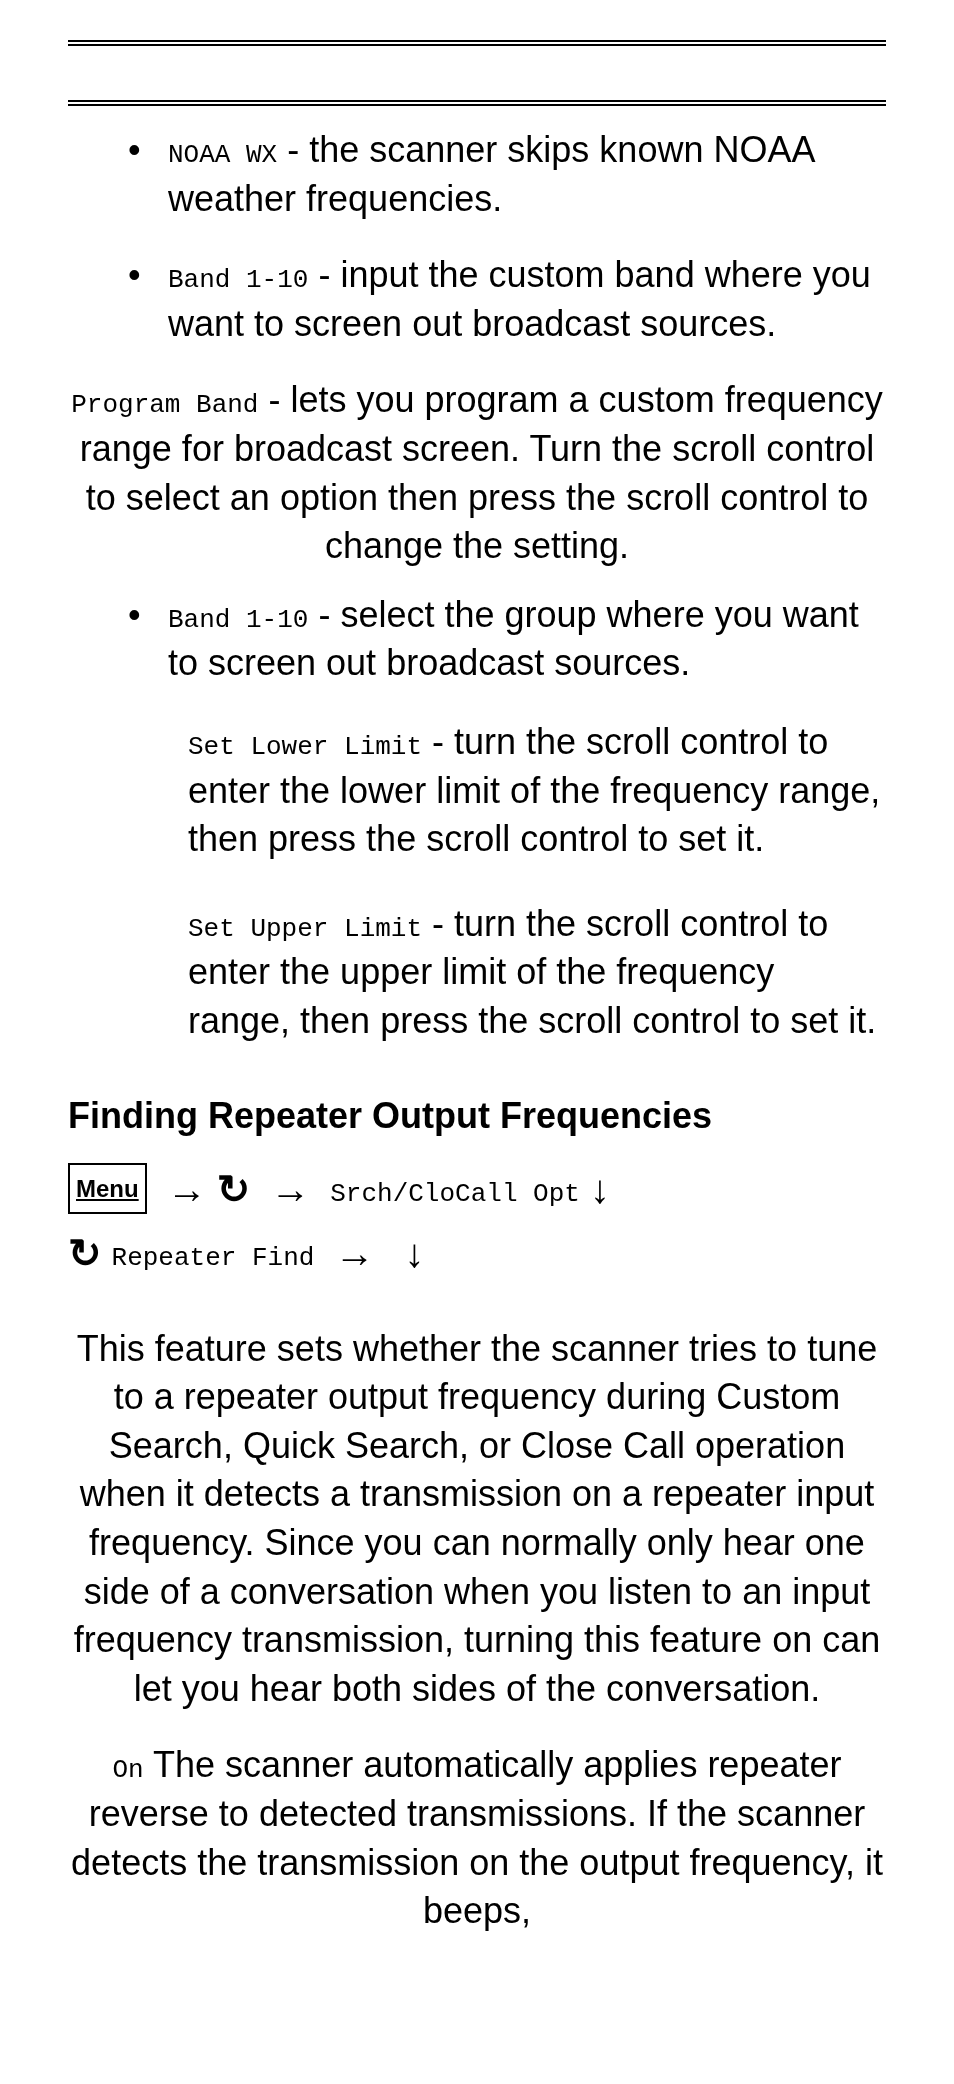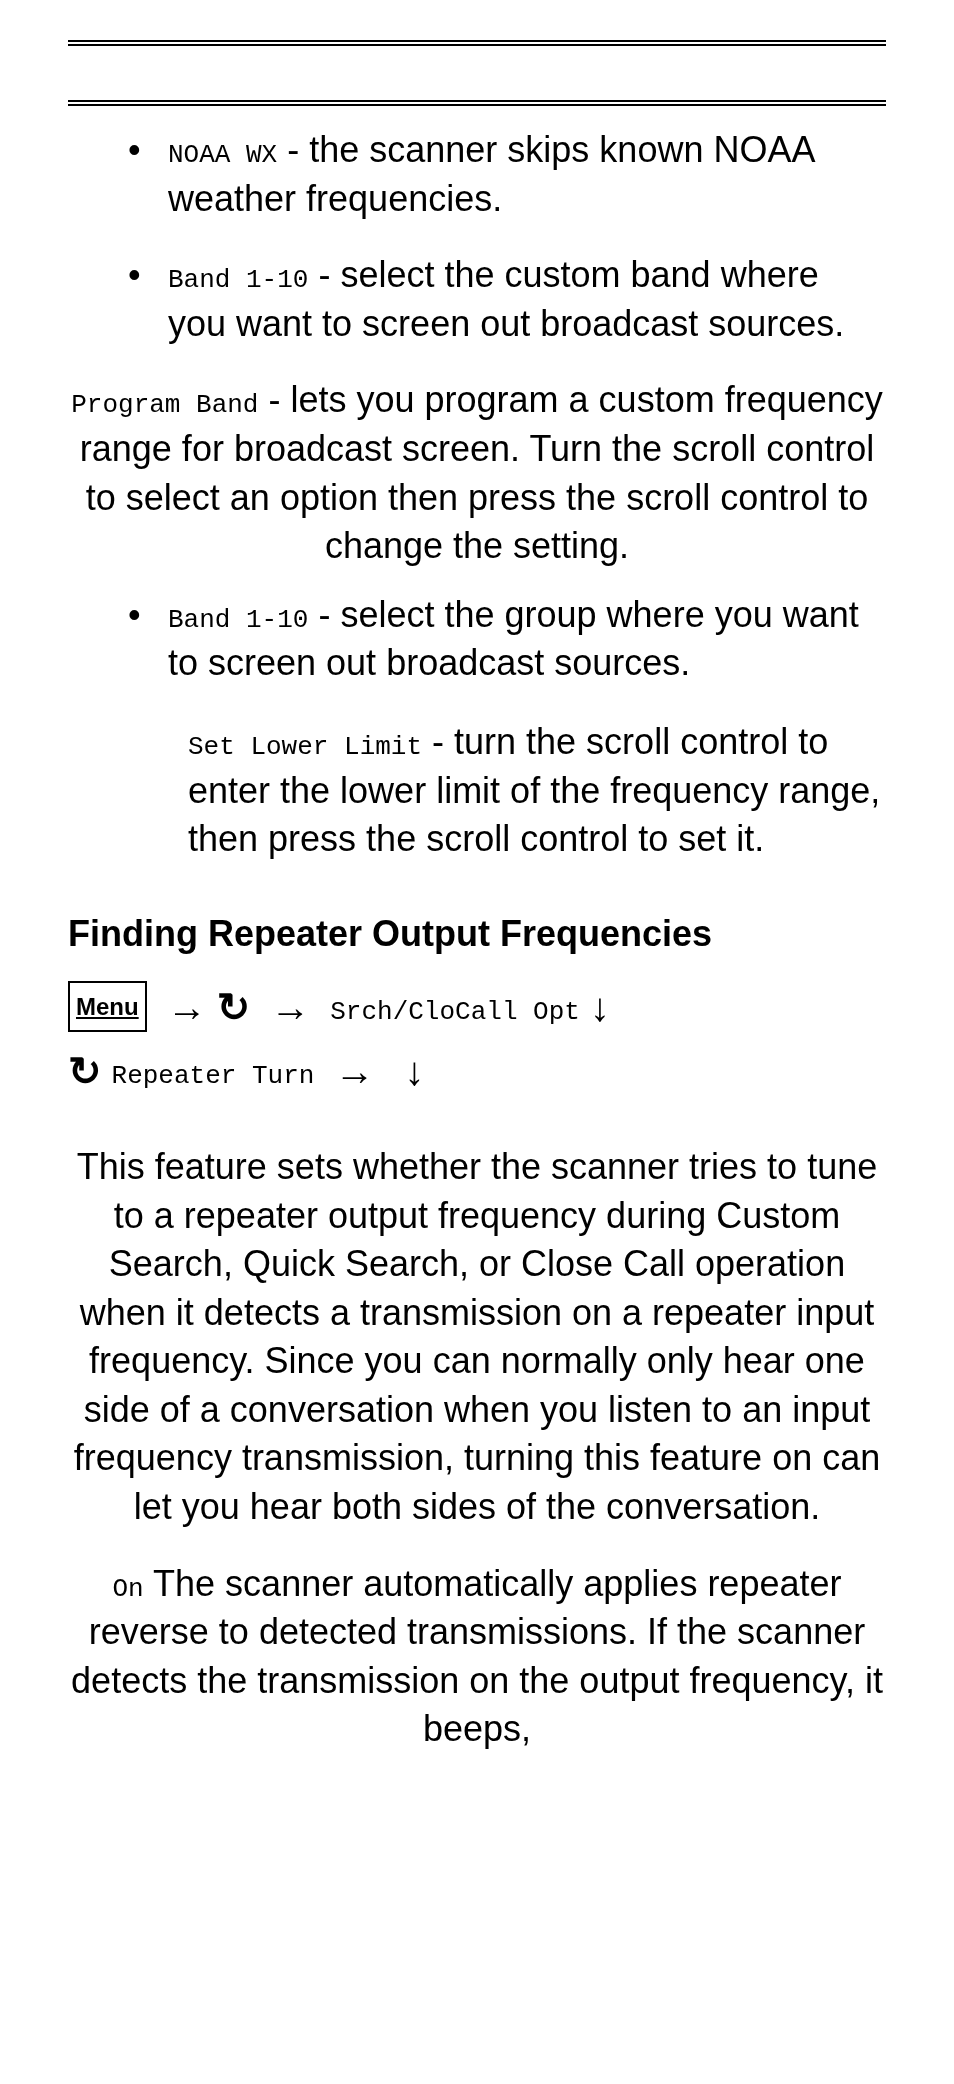--- a/index.html
+++ b/index.html
@@ -97,50 +97,53 @@
 
   <hr class="double-rule">
   <div class="rule-gap"></div>
   <hr class="double-rule">
 
   <ul class="bullets">
     <li>
       <span class="mono">NOAA WX</span><span> - the scanner skips known NOAA weather frequencies.</span>
     </li>
     <li>
-      <span class="mono">Band 1-10</span><span> - select the custom band where you want to screen out broadcast sources.</span>
+      <span class="mono">Band 1-10</span><span> - input the custom band where you want to screen out broadcast sources.</span>
     </li>
   </ul>
 
   <p class="para">
     <span class="mono">Program Band</span><span> - lets you program a custom frequency range for broadcast screen. Turn the scroll control to select an option then press the scroll control to change the setting.</span>
   </p>
 
   <ul class="bullets">
     <li>
       <span class="mono">Band 1-10</span><span> - select the group where you want to screen out broadcast sources.</span>
     </li>
   </ul>
 
   <p class="sub-indent">
     <span class="mono">Set Lower Limit</span><span> - turn the scroll control to enter the lower limit of the frequency range, then press the scroll control to set it.</span>
   </p>
 
+  <p class="sub-indent">
+    <span class="mono">Set Upper Limit</span><span> - turn the scroll control to enter the upper limit of the frequency range, then press the scroll control to set it.</span>
+  </p>
 
   <h2 class="section-heading">Finding Repeater Output Frequencies</h2>
 
   <p class="nav-line">
     <span class="menu-badge">Menu</span>
     &nbsp;<span class="arrow">→</span>
     <span class="rotate-icon">↻</span>
     &nbsp;<span class="arrow">→</span>&nbsp;
     <span class="mono">Srch/CloCall Opt</span>
     <span class="down-arrow">↓</span><br>
     <span class="rotate-icon">↻</span>
-    <span class="mono">Repeater Turn</span>
+    <span class="mono">Repeater Find</span>
     &nbsp;<span class="arrow">→</span>
     &nbsp;&nbsp;<span class="down-arrow">↓</span>
   </p>
 
   <p class="para" style="margin-top:40px">This feature sets whether the scanner tries to tune to a repeater output frequency during Custom Search, Quick Search, or Close Call operation when it detects a transmission on a repeater input frequency. Since you can normally only hear one side of a conversation when you listen to an input frequency transmission, turning this feature on can let you hear both sides of the conversation.</p>
 
   <p class="para">
     <span class="mono">On</span><span> The scanner automatically applies repeater reverse to detected transmissions. If the scanner detects the transmission on the output frequency, it beeps, </span>
   </p>
 

